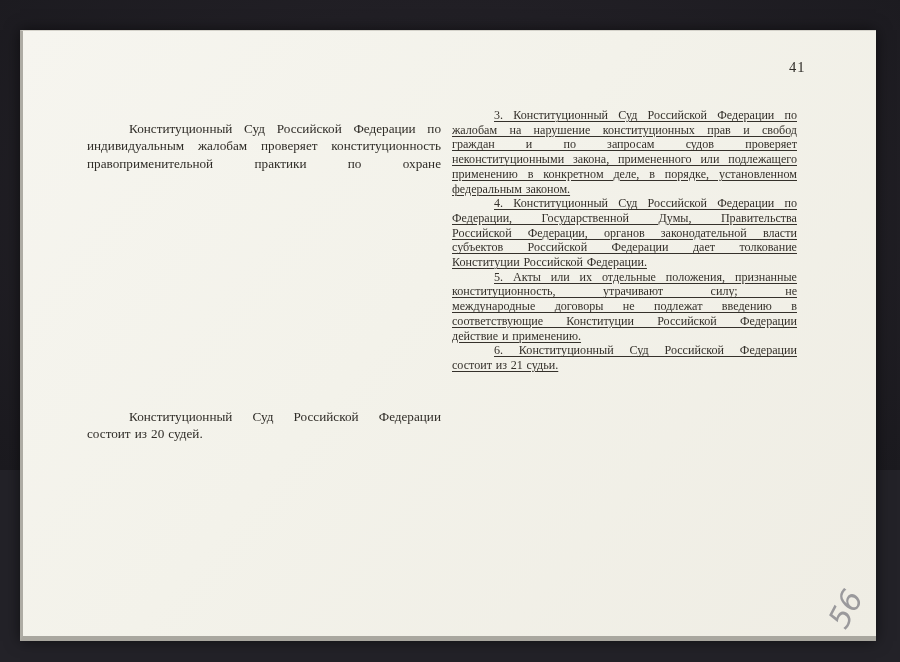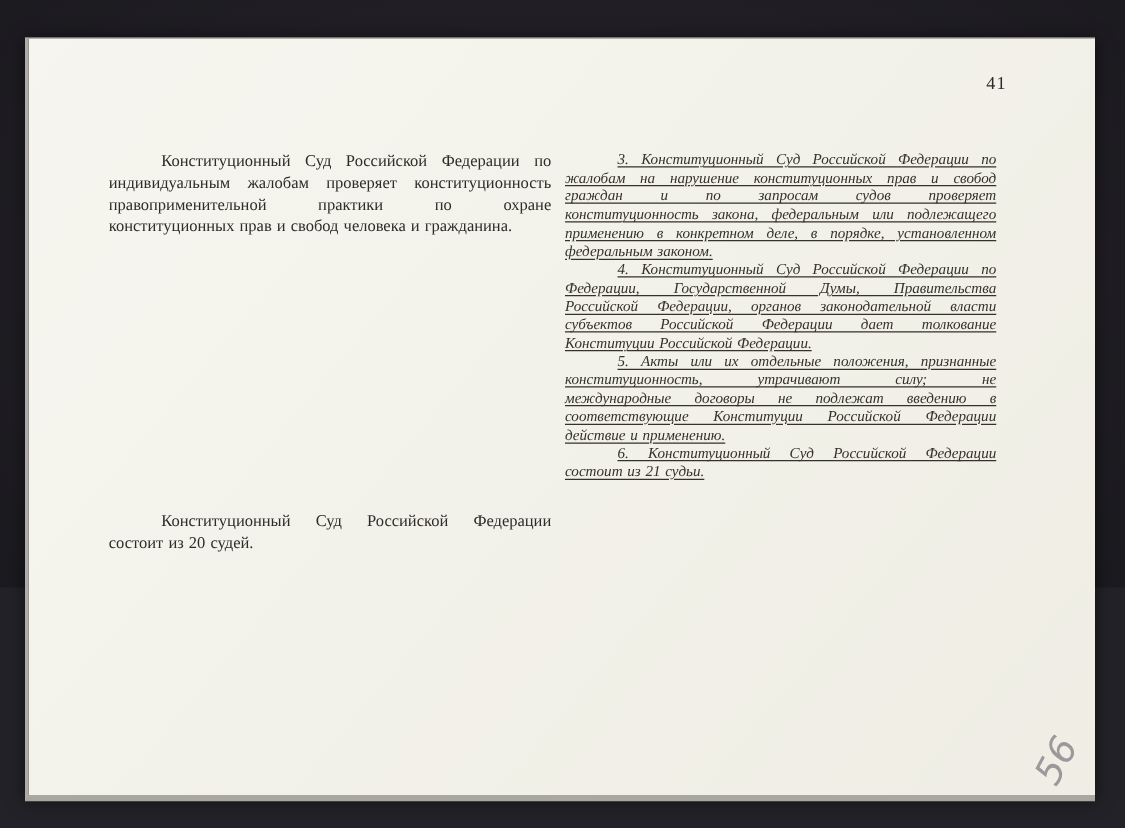--- a/index.html
+++ b/index.html
@@ -53,25 +53,24 @@
   .col-left-2 {
     left: 64px;
     top: 337px;
     width: 354px;
     font-size: 13.2px;
     line-height: 17.4px;
     margin-top: 40px;
   }
   .col-right {
     left: 429px;
-    top: 89px;
+    top: 77px;
     width: 345px;
     font-size: 12.1px;
     line-height: 14.7px;
-    font-style: italic;
     color: #35312b;
   }
   .col-right .line {
     text-decoration: underline;
     text-decoration-thickness: 1px;
     text-underline-offset: 2px;
   }
   .line {
     text-align: justify;
     text-align-last: justify;
@@ -101,33 +100,32 @@
 
 <div class="stage">
   <div class="paper">
 
     <div class="page-number">41</div>
 
     <div class="col col-left-1">
         <div class="line first">Конституционный Суд Российской Федерации по</div>
         <div class="line">индивидуальным жалобам проверяет конституционность</div>
         <div class="line">правоприменительной практики по охране</div>
-        <div class="line last">конституционных прав и свобод человека и гражданина.</div>
       </div>
 
     <div class="col col-left-2">
         <div class="line first">Конституционный Суд Российской Федерации</div>
         <div class="line last">состоит из 20 судей.</div>
       </div>
 
     <div class="col col-right">
         <div class="line first">3. Конституционный Суд Российской Федерации по</div>
         <div class="line">жалобам на нарушение конституционных прав и свобод</div>
         <div class="line">граждан и по запросам судов проверяет</div>
-        <div class="line">конституционность закона, федеральным или подлежащего</div>
+        <div class="line">неконституционными закона, примененного или подлежащего</div>
         <div class="line">применению в конкретном деле, в порядке, установленном</div>
         <div class="line last">федеральным законом.</div>
         <div class="line first">4. Конституционный Суд Российской Федерации по</div>
         <div class="line">Федерации, Государственной Думы, Правительства</div>
         <div class="line">Российской Федерации, органов законодательной власти</div>
         <div class="line">субъектов Российской Федерации дает толкование</div>
         <div class="line last">Конституции Российской Федерации.</div>
         <div class="line first">5. Акты или их отдельные положения, признанные</div>
         <div class="line">конституционность, утрачивают силу; не</div>
         <div class="line">международные договоры не подлежат введению в</div>

